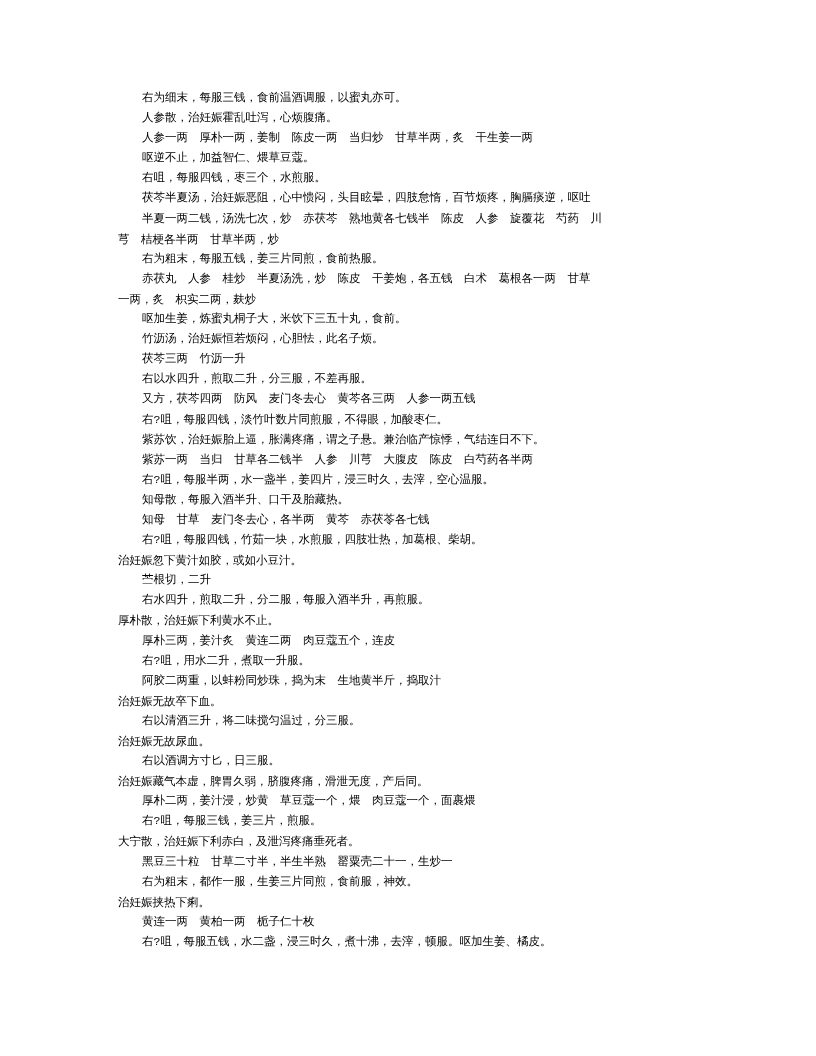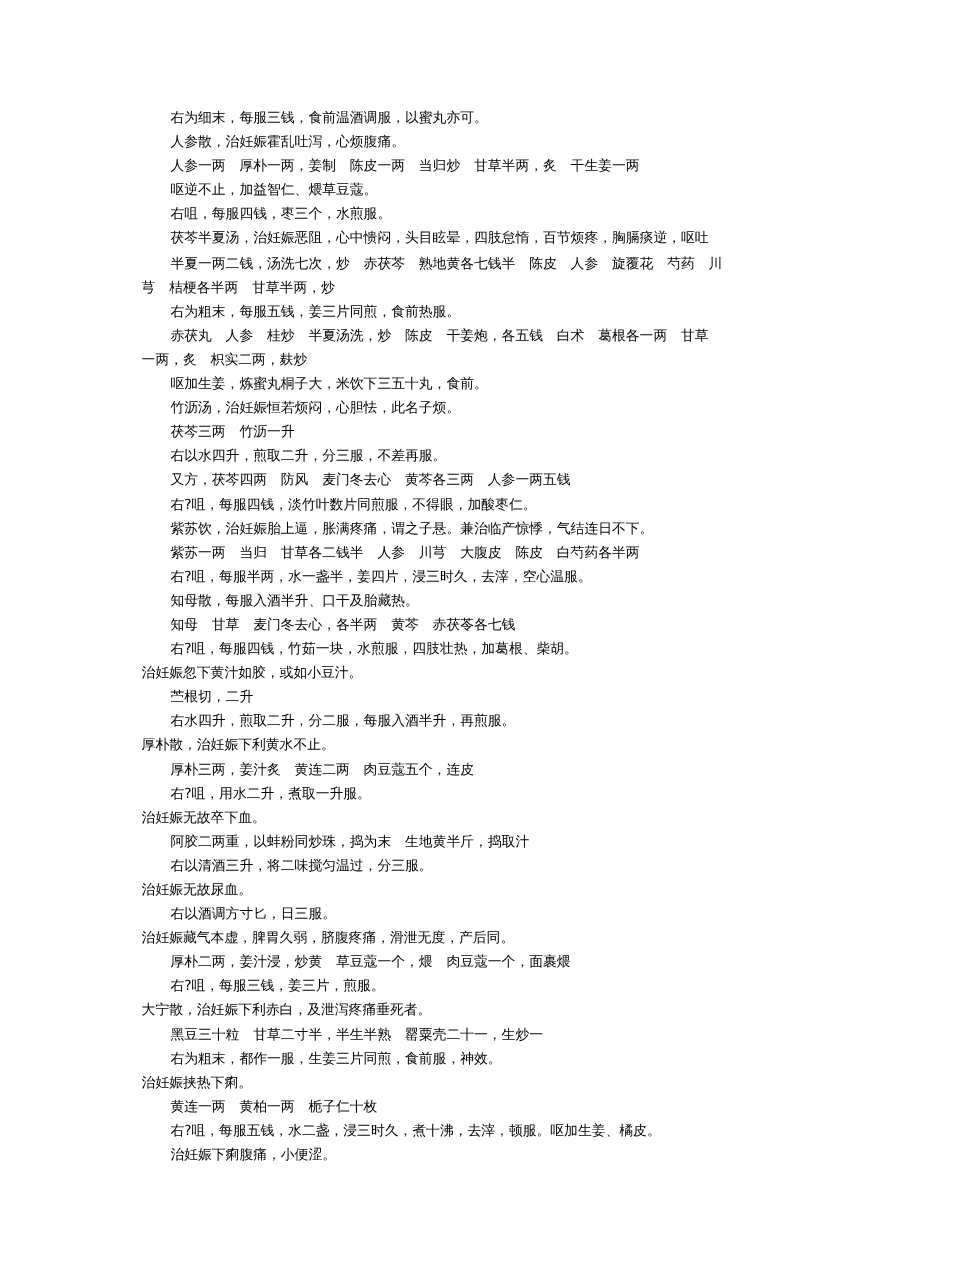--- a/index.html
+++ b/index.html
@@ -24,20 +24,21 @@
     font-size: 11.5px;
     line-height: 20.1px;
     text-align: left;
   }
   .line {
     white-space: pre-wrap;
     word-break: break-all;
   }
   .indent {
     text-indent: 24px;
+    font-family: Liberation Mono, monospace;
   }
 </style>
 </head>
 <body>
 
 <div class="page">
   <div class="doc-body" id="doc-body">
       <div class="line indent">右为细末，每服三钱，食前温酒调服，以蜜丸亦可。</div>
       <div class="line indent">人参散，治妊娠霍乱吐泻，心烦腹痛。</div>
       <div class="line indent">人参一两　厚朴一两，姜制　陈皮一两　当归炒　甘草半两，炙　干生姜一两</div>
@@ -60,29 +61,28 @@
       <div class="line indent">右?咀，每服半两，水一盏半，姜四片，浸三时久，去滓，空心温服。</div>
       <div class="line indent">知母散，每服入酒半升、口干及胎藏热。</div>
       <div class="line indent">知母　甘草　麦门冬去心，各半两　黄芩　赤茯苓各七钱</div>
       <div class="line indent">右?咀，每服四钱，竹茹一块，水煎服，四肢壮热，加葛根、柴胡。</div>
       <div class="line">治妊娠忽下黄汁如胶，或如小豆汁。</div>
       <div class="line indent">苎根切，二升</div>
       <div class="line indent">右水四升，煎取二升，分二服，每服入酒半升，再煎服。</div>
       <div class="line">厚朴散，治妊娠下利黄水不止。</div>
       <div class="line indent">厚朴三两，姜汁炙　黄连二两　肉豆蔻五个，连皮</div>
       <div class="line indent">右?咀，用水二升，煮取一升服。</div>
+      <div class="line indent">阿胶二两重，以蚌粉同炒珠，捣为末　生地黄半斤，捣取汁</div>
       <div class="line">治妊娠无故卒下血。</div>
-      <div class="line indent">阿胶二两重，以蚌粉同炒珠，捣为末　生地黄半斤，捣取汁</div>
       <div class="line indent">右以清酒三升，将二味搅匀温过，分三服。</div>
       <div class="line">治妊娠无故尿血。</div>
       <div class="line indent">右以酒调方寸匕，日三服。</div>
       <div class="line">治妊娠藏气本虚，脾胃久弱，脐腹疼痛，滑泄无度，产后同。</div>
       <div class="line indent">厚朴二两，姜汁浸，炒黄　草豆蔻一个，煨　肉豆蔻一个，面裹煨</div>
       <div class="line indent">右?咀，每服三钱，姜三片，煎服。</div>
       <div class="line">大宁散，治妊娠下利赤白，及泄泻疼痛垂死者。</div>
       <div class="line indent">黑豆三十粒　甘草二寸半，半生半熟　罂粟壳二十一，生炒一</div>
       <div class="line indent">右为粗末，都作一服，生姜三片同煎，食前服，神效。</div>
       <div class="line">治妊娠挟热下痢。</div>
       <div class="line indent">黄连一两　黄柏一两　栀子仁十枚</div>
       <div class="line indent">右?咀，每服五钱，水二盏，浸三时久，煮十沸，去滓，顿服。呕加生姜、橘皮。</div>
-      <div class="line indent">治妊娠下痢腹痛，小便涩。</div>
     </div>
 </div>
 
 </body></html>

